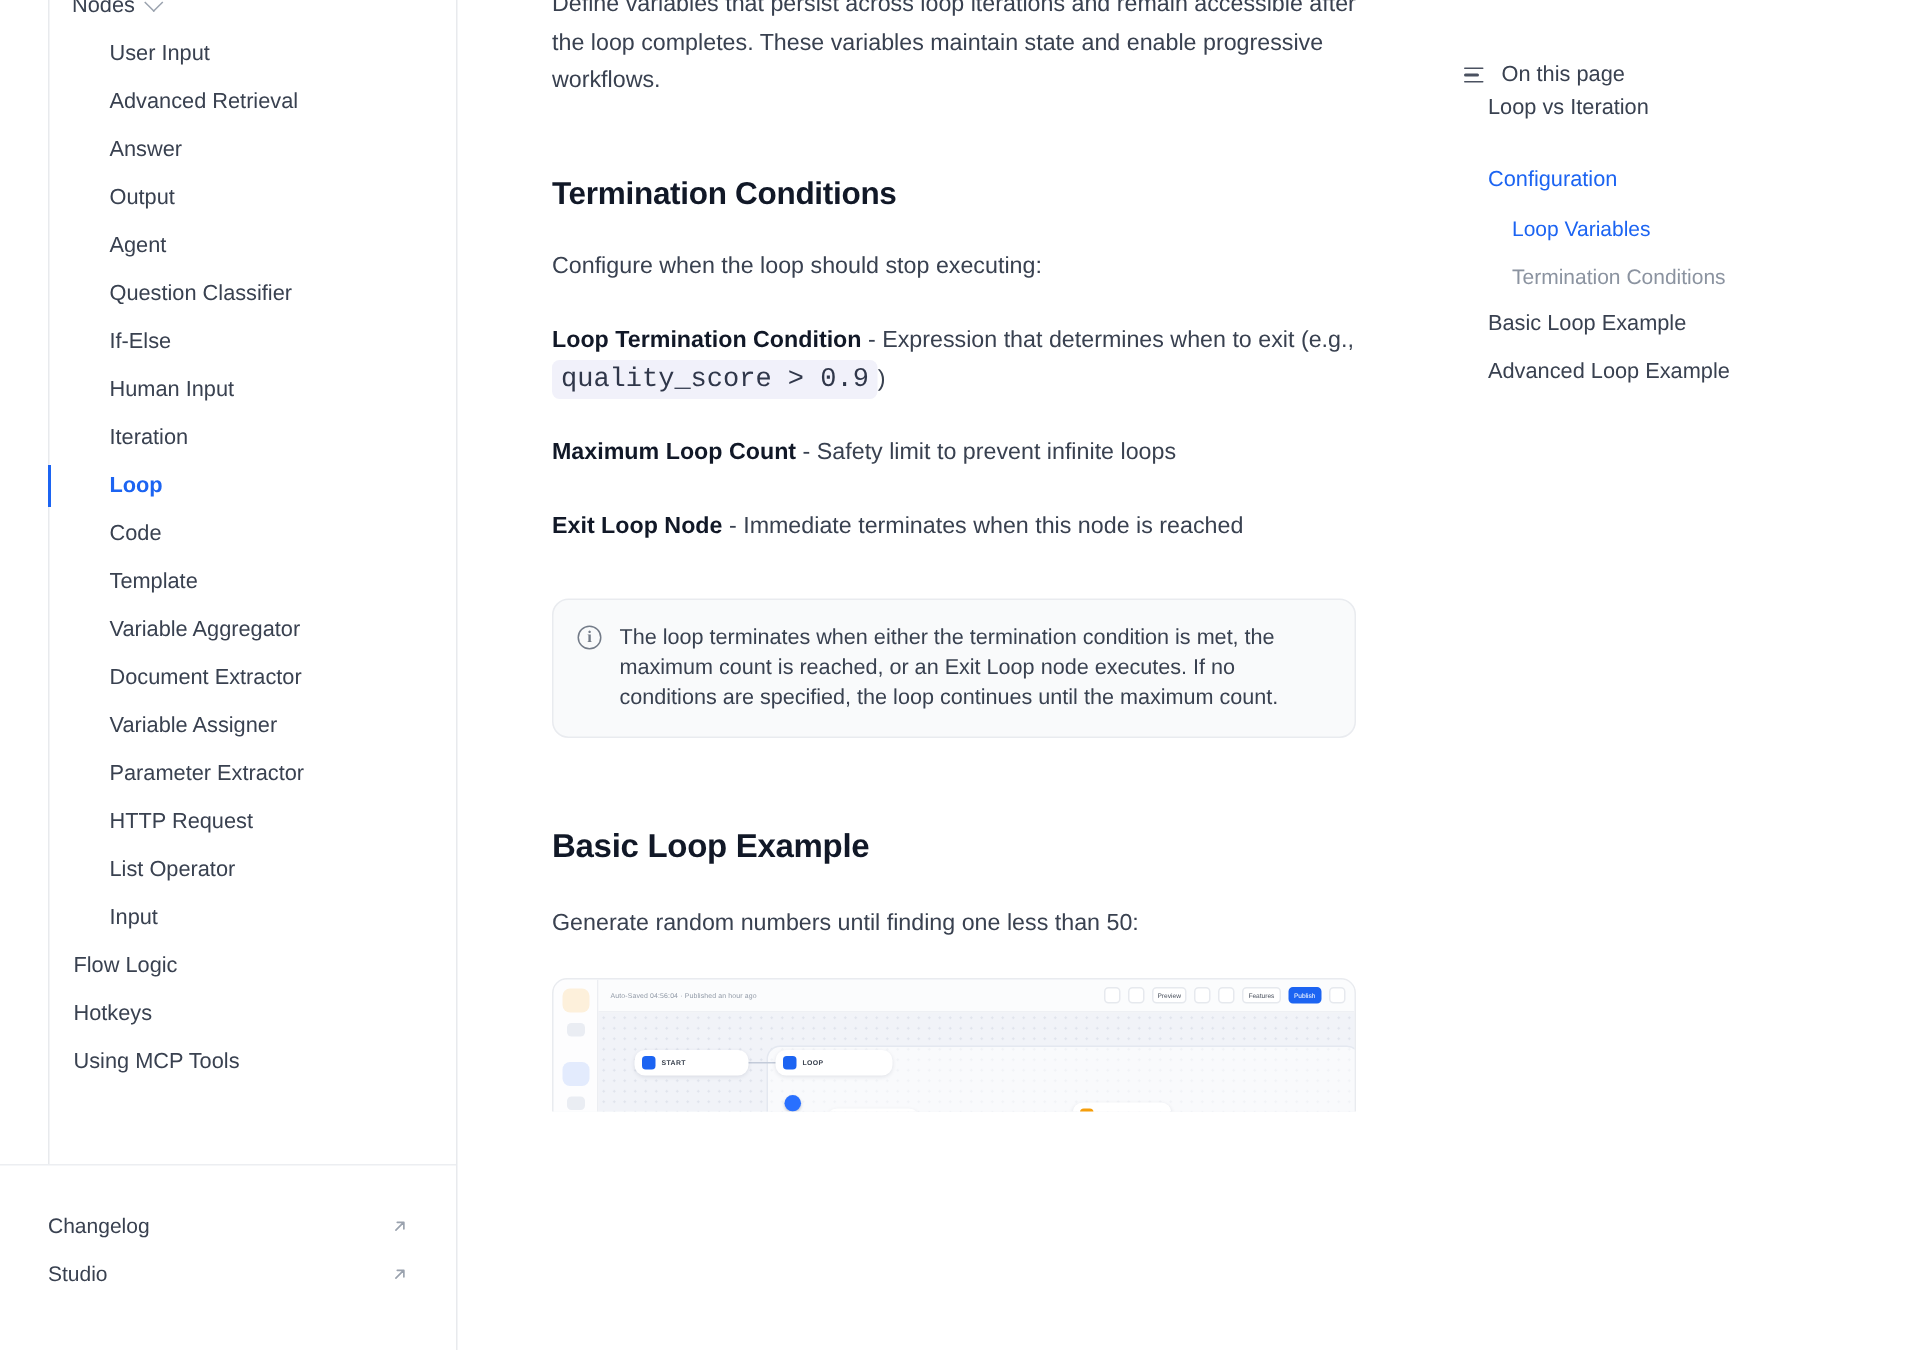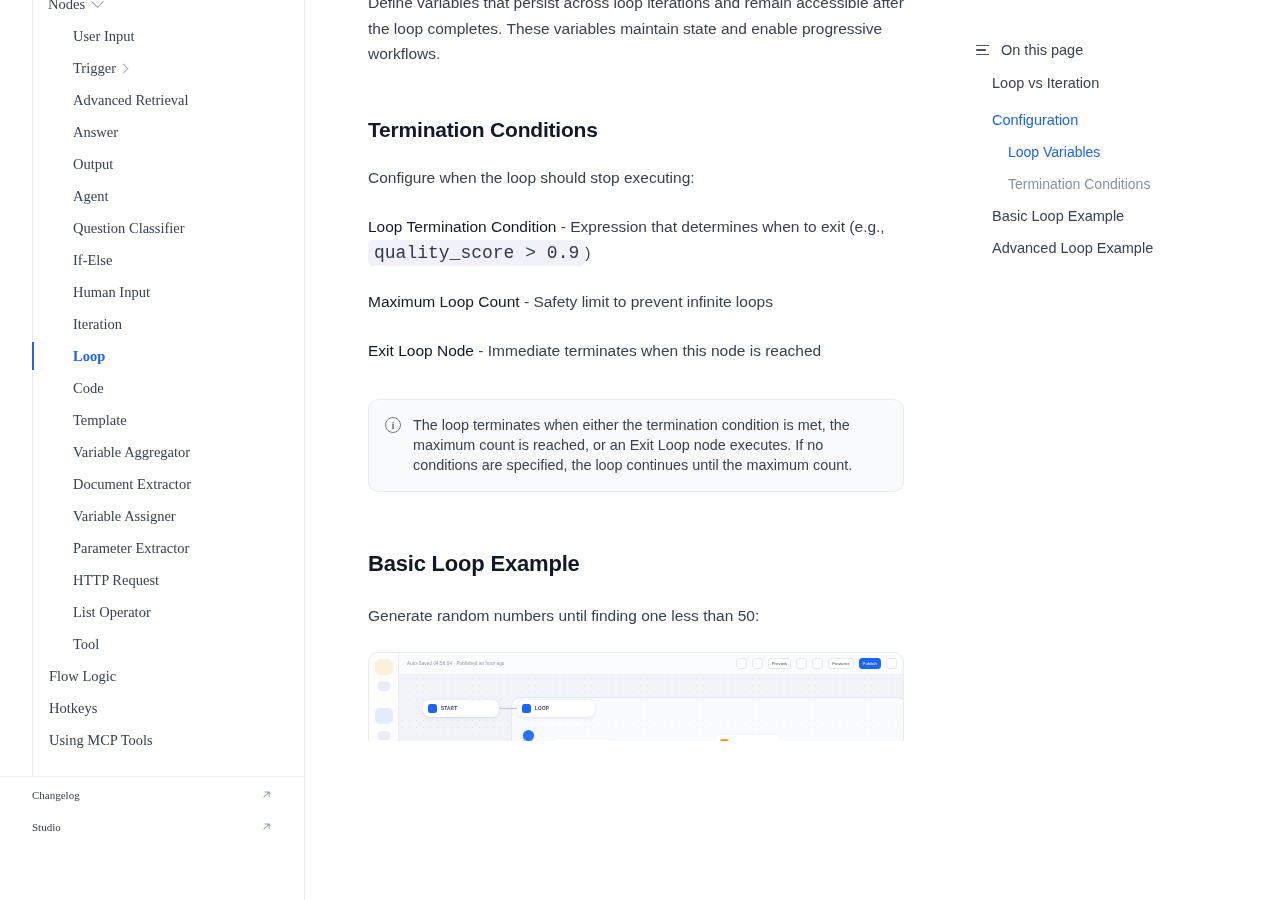--- a/index.html
+++ b/index.html
@@ -12,21 +12,21 @@
     -webkit-font-smoothing: antialiased;
   }
   .app { position: relative; width: 1280px; height: 900px; display: flex; }
 
   
   .sidebar {
     position: absolute; left: 0; top: 0;
     width: 305px; height: 900px;
     background: #ffffff;
     border-right: 1px solid #e8eaed;
-    display: flex; flex-direction: column; font-family: Liberation Serif, serif;
+    display: flex; flex-direction: column;
   }
   .side-nav {
     position: absolute; left: 0; top: 0; width: 304px;
     height: 776px; overflow: hidden;
   }
   .nav-rail {
     position: absolute; left: 32px; top: -14px; bottom: 0; width: 1px;
     background: #e8eaed;
   }
   .nav-list { position: relative; padding: 0; margin: 0; list-style: none; }
@@ -67,23 +67,23 @@
     width: 2px; height: 28px; background: #1c64f2;
   }
 
   
   .side-foot {
     position: absolute; left: 0; top: 776px; width: 304px; height: 124px;
     background: #ffffff; border-top: 1px solid #eceef1;
   }
   .foot-link {
     position: absolute; left: 0; width: 304px; height: 32px;
-    display: flex; 
+    display: flex; align-items: center;
     padding: 0 32px 0 32px;
-    font-size: 11px; color: #394150; cursor: pointer;
+    font-size: 14px; color: #394150; cursor: pointer; margin-top: 12px;
   }
   .foot-link .ext {
     margin-left: auto; width: 11px; height: 11px; position: relative;
     color: #9aa2ae;
   }
   .ext svg { display: block; }
 
   
   .main {
     position: absolute; left: 305px; top: 0; width: 655px; height: 741px;
@@ -99,21 +99,21 @@
     color: #111827; letter-spacing: -0.2px;
   }
   code.inline {
     font-family: "Liberation Mono", monospace;
     font-size: 18px;
     background: #f1f1fa;
     color: #30374a;
     border-radius: 5px;
     padding: 3px 6px;
   }
-  .b { font-weight: 400; color: #111827; }
+  .b { font-weight: 700; color: #111827; }
 
   .callout {
     width: 536px;
     border: 1px solid #e9ebef;
     background: #f9fafb;
     border-radius: 11px;
     padding: 15px 16px 16px 16px;
     display: flex; gap: 12px;
   }
   .callout .txt {
@@ -222,24 +222,20 @@
       <div class="nav-rail"></div>
       <div class="nav-group-head">
         <span>Nodes</span>
         <span class="chev-d"></span>
       </div>
       <ul class="nav-list" id="nav-list">
           <li class="nav-item">
             <span>User Input</span>
           </li>
           <li class="nav-item">
-            <span>Trigger</span>
-            <span class="chev-r"></span>
-          </li>
-          <li class="nav-item">
             <span>Advanced Retrieval</span>
           </li>
           <li class="nav-item">
             <span>Answer</span>
           </li>
           <li class="nav-item">
             <span>Output</span>
           </li>
           <li class="nav-item">
             <span>Agent</span>
@@ -277,21 +273,21 @@
           <li class="nav-item">
             <span>Parameter Extractor</span>
           </li>
           <li class="nav-item">
             <span>HTTP Request</span>
           </li>
           <li class="nav-item">
             <span>List Operator</span>
           </li>
           <li class="nav-item">
-            <span>Tool</span>
+            <span>Input</span>
           </li>
           <li class="nav-item lvl1">
             <span>Flow Logic</span>
           </li>
           <li class="nav-item lvl1">
             <span>Hotkeys</span>
           </li>
           <li class="nav-item lvl1">
             <span>Using MCP Tools</span>
           </li>
@@ -452,21 +448,21 @@
     <div class="toc-head">
       <span class="lines">
           <i></i>
           <i></i>
           <i></i>
         </span>
       <span>On this page</span>
     </div>
 
     <div id="toc-list">
-        <div class="toc-item l1" style="top: 67px;">
+        <div class="toc-item l1" style="top: 56px;">
           <span>Loop vs Iteration</span>
         </div>
         <div class="toc-item l1 act" style="top: 104px;">
           <span>Configuration</span>
         </div>
         <div class="toc-item l2 act" style="top: 136px;">
           <span>Loop Variables</span>
         </div>
         <div class="toc-item l2 dim" style="top: 168px;">
           <span>Termination Conditions</span>

